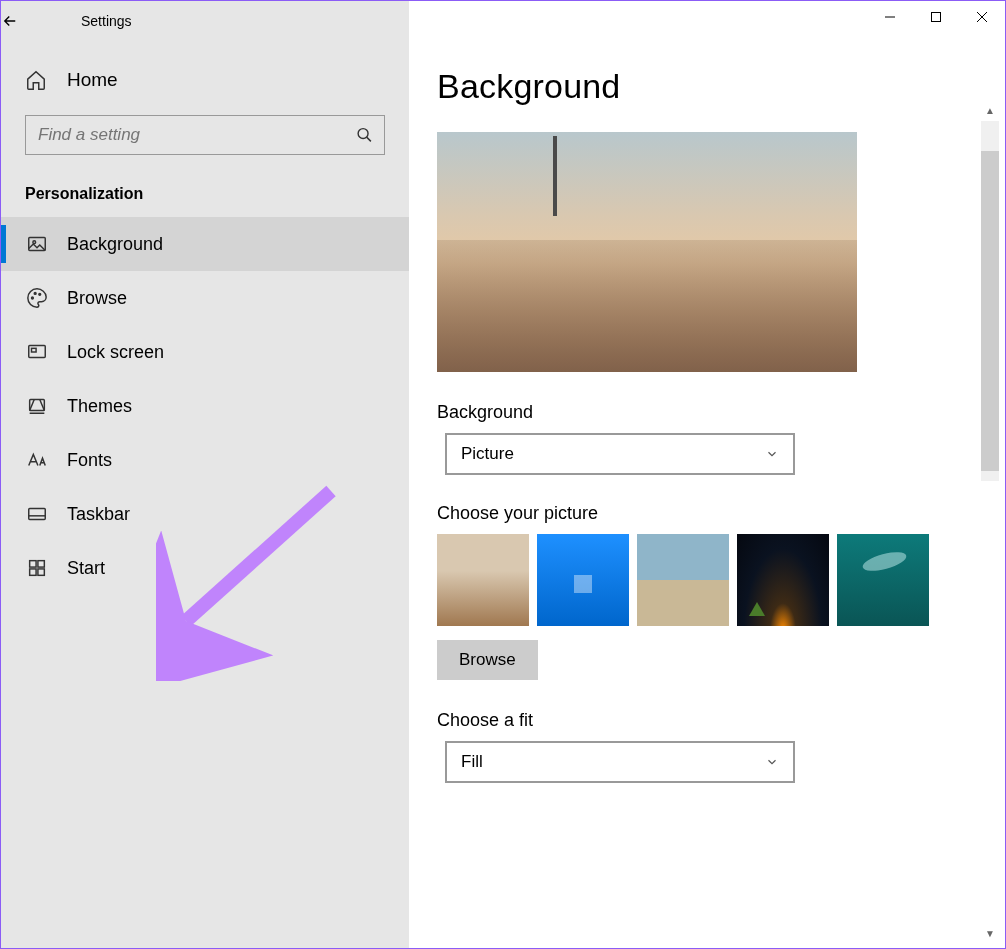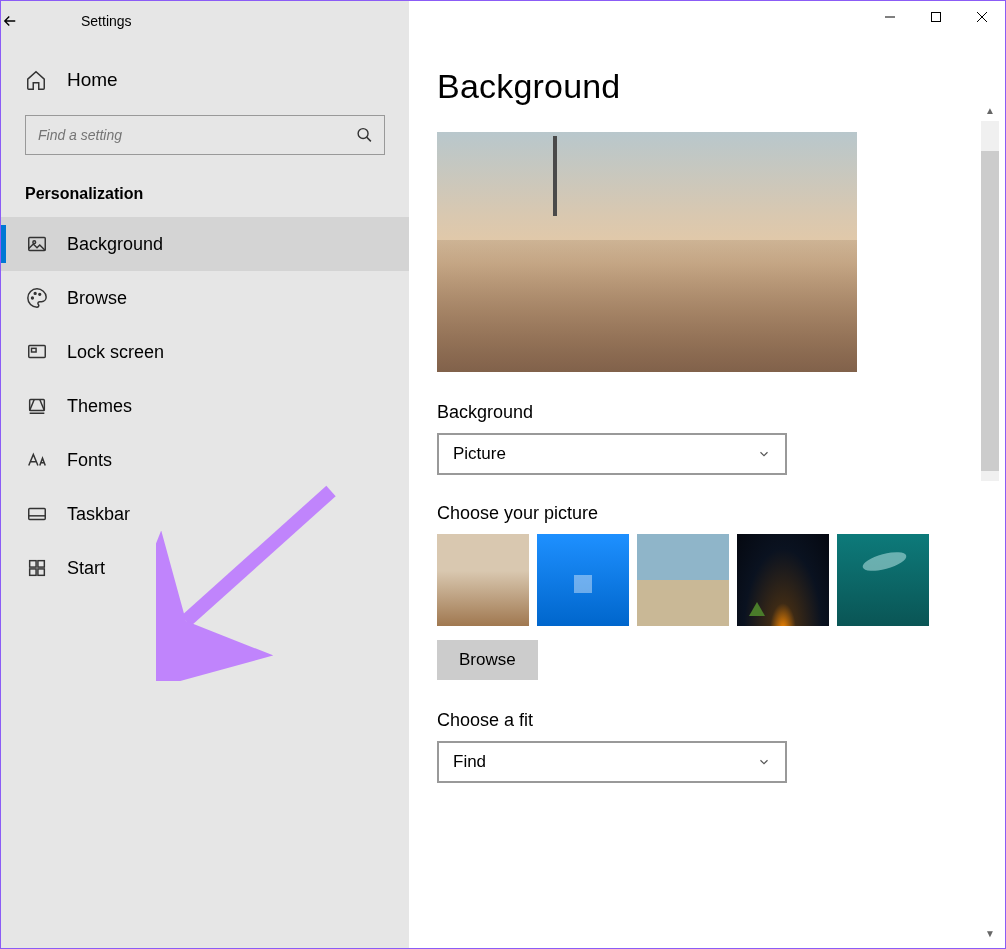--- a/index.html
+++ b/index.html
@@ -12,21 +12,21 @@
 .titlebar .title { font-size: 14px; margin-left: 30px; }
 .win-controls { position: absolute; right: 0; top: 0; display: flex; }
 .win-controls div { width: 46px; height: 32px; display: flex; align-items: center; justify-content: center; font-size: 12px; cursor: pointer; }
 
 
 .sidebar { width: 408px; background: #e6e6e6; padding-top: 50px; height: 100%; flex-shrink: 0; }
 .home-row { display: flex; align-items: center; padding: 18px 24px 18px 24px; cursor: pointer; }
 .home-row .icon { width: 24px; margin-right: 18px; }
 .home-row .label { font-size: 19px; }
 .search-wrap { margin: 6px 24px 18px 24px; position: relative; }
-.search-input { width: 100%; height: 40px; border: 1px solid #999; background: #e6e6e6; padding: 0 40px 0 12px; font-size: 14px; color: #a21caf; font-style: italic; }
+.search-input { width: 100%; height: 40px; border: 1px solid #999; background: #e6e6e6; padding: 0 40px 0 12px; font-size: 17px; color: #a21caf; font-style: italic; }
 .search-icon { position: absolute; right: 12px; top: 50%; transform: translateY(-50%); font-size: 16px; color: #333; pointer-events: none; }
 .category { font-size: 16px; font-weight: 600; padding: 12px 28px 14px 24px; }
 .nav { list-style: none; }
 .nav li { display: flex; align-items: center; padding: 16px 24px 16px 24px; cursor: pointer; font-size: 18px; position: relative; }
 .nav li .icon { width: 24px; margin-right: 18px; display: flex; align-items: center; justify-content: center; }
 .nav li.active { background: #d4d4d4; }
 .nav li.active::before { content: ""; position: absolute; left: 0; top: 8px; bottom: 8px; width: 5px; background: #0078d4; }
 
 
 .main { flex: 1; padding: 66px 28px 20px 28px; overflow-y: auto; position: relative; }
@@ -37,21 +37,21 @@
 .preview .spire { position: absolute; left: 116px; top: 4px; width: 4px; height: 80px; background: #4a4a4a; }
 .preview .taskbar-demo { position: absolute; left: 0; bottom: 0; width: 200px; height: 170px; background: #000; }
 .td-left { position: absolute; left: 10px; top: 12px; width: 80px; }
 .td-left .tline { height: 3px; background: #ccc; margin-bottom: 6px; }
 .td-left .tline.s { width: 50px; }
 .td-tiles { position: absolute; right: 8px; top: 12px; width: 95px; }
 .td-tile-big { width: 95px; height: 95px; background: #0078d4; display:flex; align-items:center; justify-content:center; color:#fff; font-size:24px; margin-bottom:4px;}
 .td-row { display:flex; gap:4px; }
 .td-s { width:45px; height:32px; background:#0078d4; }
 .section-label { font-size: 18px; margin-bottom: 10px; }
-.dropdown { width: 350px; height: 42px; border: 2px solid #999; background: #fff; display: flex; align-items: center; justify-content: space-between; padding: 0 14px; font-size: 17px; cursor: pointer; margin-bottom: 28px; }
+.dropdown { width: 350px; height: 42px; border: 2px solid #999; background: #fff; display: flex; align-items: center; justify-content: space-between; padding: 0 14px; font-size: 17px; cursor: pointer; margin-bottom: 28px; margin-left: 8px; }
 .dropdown .chev { font-size: 13px; color: #555; }
 .thumbs { display: flex; gap: 8px; margin-bottom: 14px; }
 .thumb { width: 92px; height: 92px; cursor: pointer; }
 .t1 { background: linear-gradient(to bottom, #d9c8b0 40%, #a07850 100%); }
 .t2 { background: linear-gradient(to bottom, #1e90ff, #0066cc); position:relative; }
 .t2::after { content:""; position:absolute; left:40%; top:45%; width:18px; height:18px; background:rgba(255,255,255,0.4);}
 .t3 { background: linear-gradient(to bottom, #8fb5c9 50%, #c9b896 50%); }
 .t4 { background: radial-gradient(ellipse at 50% 105%, #ff8c00 0%, #3d2a15 20%, #0a1220 60%, #050810 100%); position:relative;}
 .t4::after { content:""; position:absolute; left:12px; bottom:10px; width:0; height:0; border-left:8px solid transparent; border-right:8px solid transparent; border-bottom:14px solid #4a7c2a;}
 .t5 { background: linear-gradient(to bottom, #0d7a7a, #0a5555); position:relative;}
@@ -219,21 +219,21 @@
       <div class="thumb t1"></div>
       <div class="thumb t2"></div>
       <div class="thumb t3"></div>
       <div class="thumb t4"></div>
       <div class="thumb t5"></div>
     </div>
     <button class="browse-btn">Browse</button>
 
     <div class="section-label">Choose a fit</div>
     <div class="dropdown">
-      <span>Find</span>
+      <span>Fill</span>
       <span class="chev">
           <svg width="14" height="14" viewBox="0 0 24 24" fill="none" stroke="#555" stroke-width="2">
             <path d="M6 9l6 6 6-6"></path>
           </svg>
         </span>
     </div>
   </div>
 
   <div class="sb-arrow-up">▲</div>
   <div class="scrollbar">

